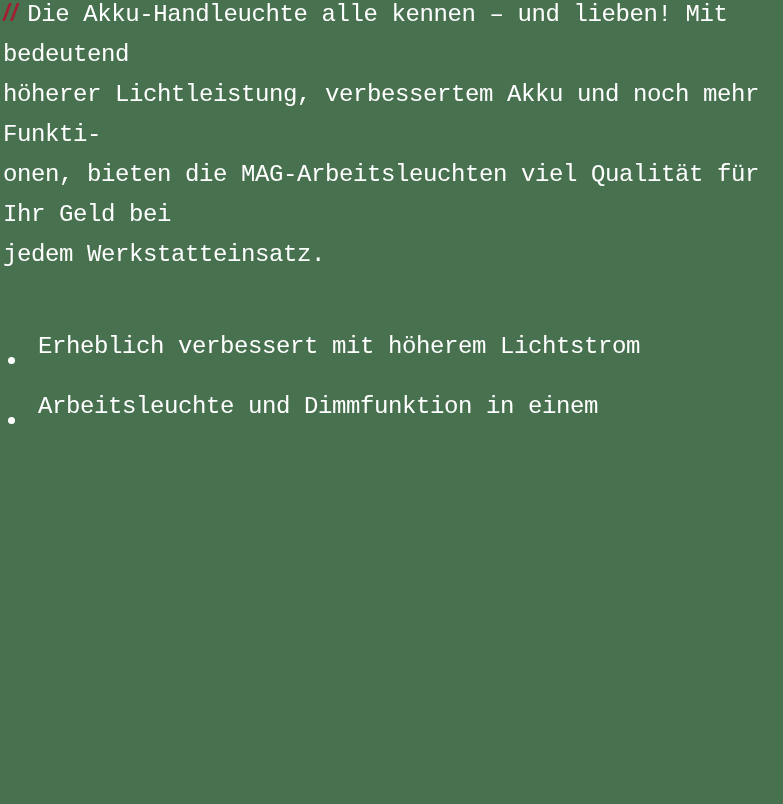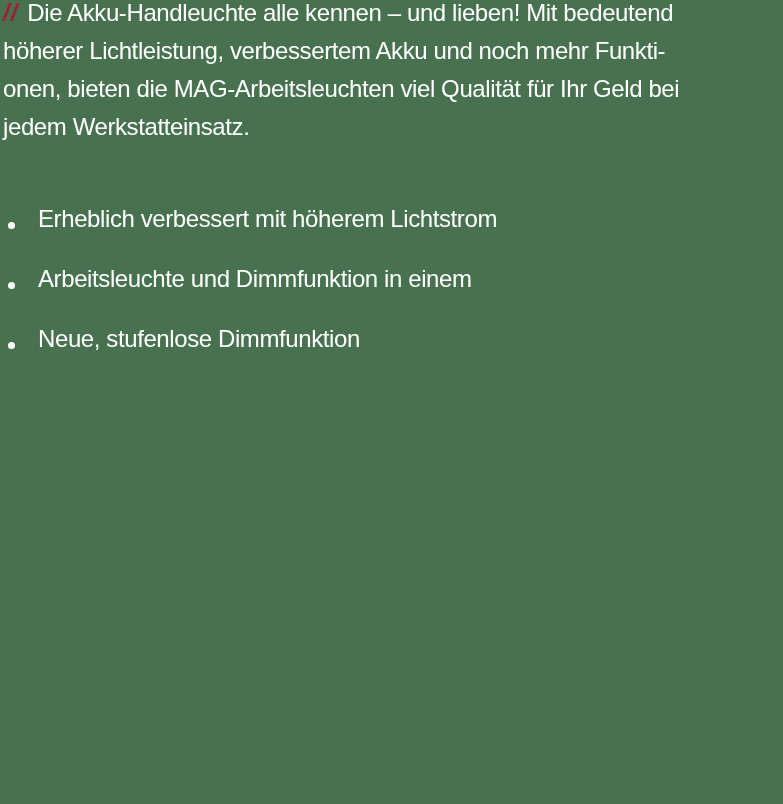--- a/index.html
+++ b/index.html
@@ -22,36 +22,36 @@
     letter-spacing: -0.4px;
   }
   .para {
     margin: 0;
     font-size: 24px;
     line-height: 38px;
     font-weight: 400;
   }
   .para-1 { margin-top: -6px; }
   .para-2 { margin-top: 36px; }
-  .pre-lines { white-space: pre-line; }
+  .pre-lines { white-space: pre-line; font-family: Liberation Mono, monospace; }
   .slashes {
     color: #A41E32;
     font-style: italic;
     font-weight: 700;
     margin-right: 9px;
     letter-spacing: 1px;
   }
   ul.features {
     list-style: none;
     margin: 55px 0 0 0;
     padding: 0;
   }
   ul.features li {
     display: flex;
-    align-items: center;
+    align-items: flex-end;
     font-size: 24px;
     line-height: 35px;
     margin-bottom: 25px;
   }
   .bullet-cell {
     flex: 0 0 35px;
     padding-left: 5px;
     box-sizing: border-box;
   }
   .bullet-dot {
@@ -83,21 +83,15 @@
           <span class="bullet-dot"></span>
         </span>
       <span class="li-text pre-lines">Erheblich verbessert mit höherem Lichtstrom</span>
     </li>
     <li>
       <span class="bullet-cell">
           <span class="bullet-dot"></span>
         </span>
       <span class="li-text pre-lines">Arbeitsleuchte und Dimmfunktion in einem</span>
     </li>
-    <li>
-      <span class="bullet-cell">
-          <span class="bullet-dot"></span>
-        </span>
-      <span class="li-text pre-lines">Neue, stufenlose Dimmfunktion</span>
-    </li>
   </ul>
 
 </div>
 
 </body></html>

